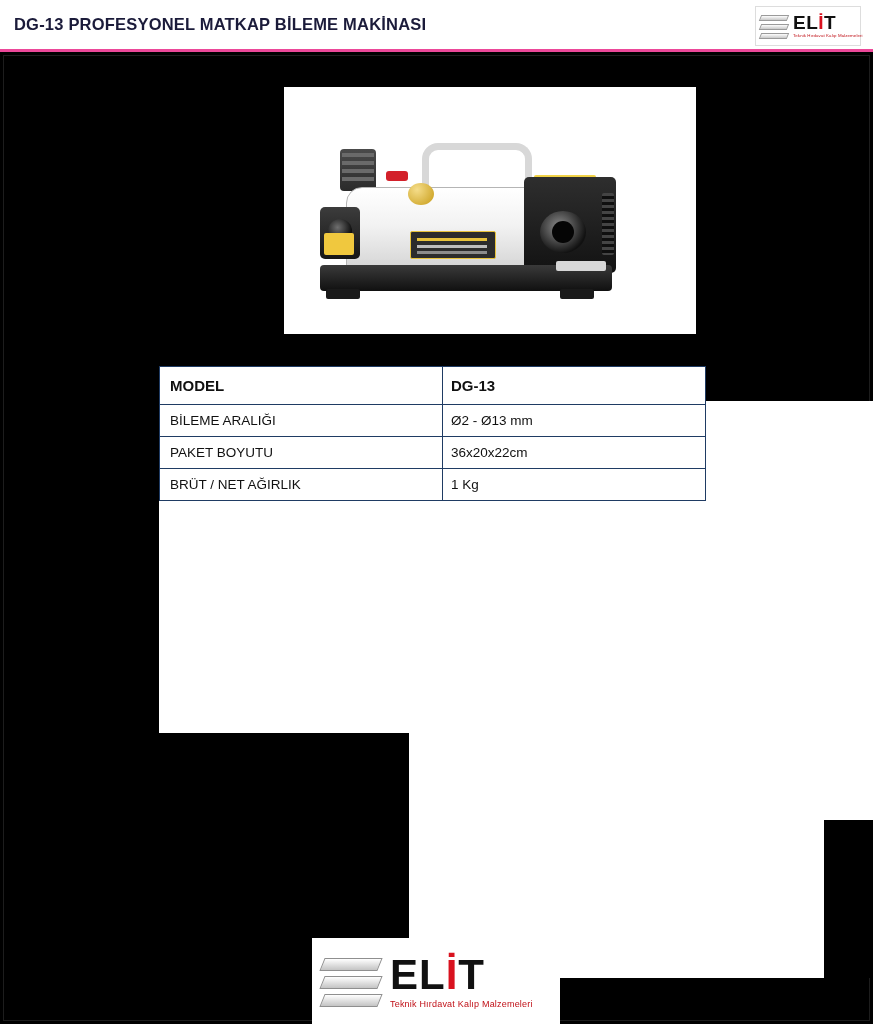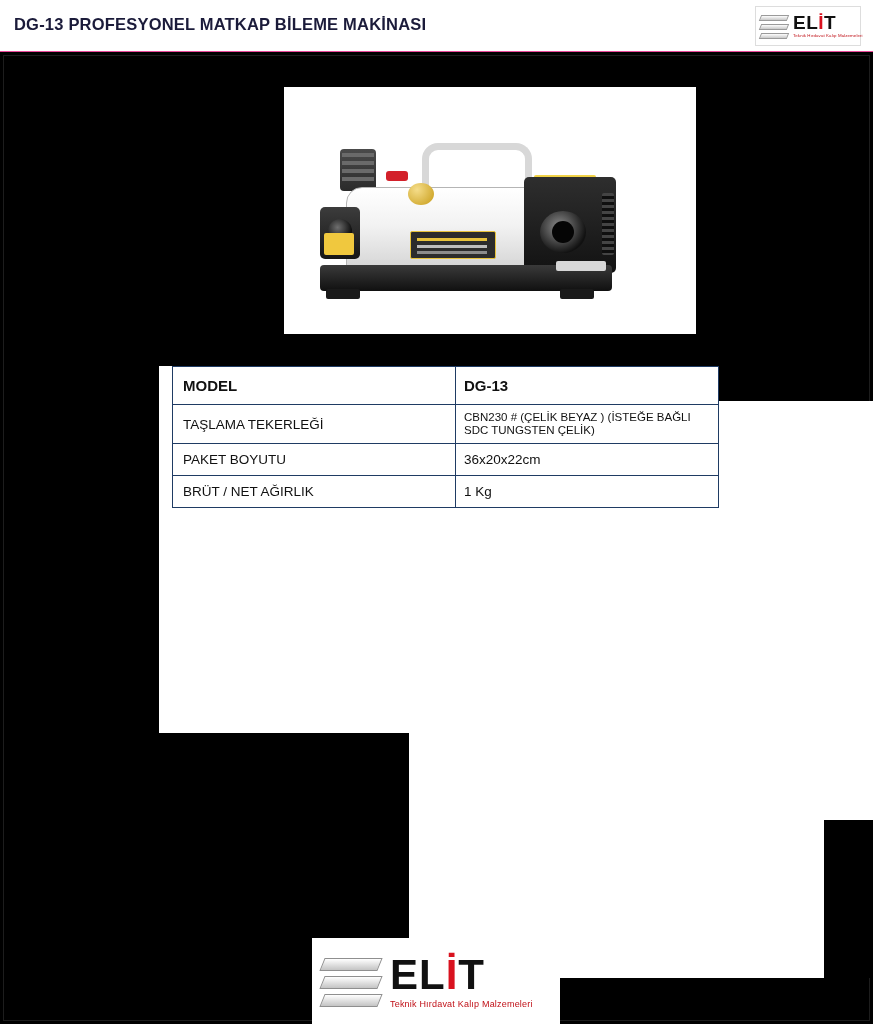--- a/index.html
+++ b/index.html
@@ -15,21 +15,21 @@
     overflow: hidden;
   }
 
   
   .header {
     position: absolute;
     left: 0; top: 0;
     width: 873px;
     height: 52px;
     background: #ffffff;
-    border-bottom: 1px solid #ec4899;
+    border-bottom: 3px solid #ec4899;
     box-sizing: border-box;
   }
   .header-title {
     position: absolute;
     left: 14px;
     top: 15px;
     font-size: 16.5px;
     font-weight: bold;
     color: #1b1b3a;
     letter-spacing: 0.2px;
@@ -295,21 +295,20 @@
 
   
   .spec-table {
     position: absolute;
     left: 159px;
     top: 314px;
     width: 546px;
     border-collapse: collapse;
     background: #ffffff;
     table-layout: fixed;
-    margin-left: 13px;
   }
   .spec-table td {
     border: 1px solid #1f3b63;
     padding: 8px 10px;
     font-size: 13.5px;
     color: #111;
     vertical-align: middle;
     box-sizing: border-box;
   }
   .spec-table td.k { width: 283px; }
@@ -425,22 +424,22 @@
     </div>
   </div>
 
   <table class="spec-table">
     <tbody>
       <tr class="head">
         <td class="k">MODEL</td>
         <td class="v">DG-13</td>
       </tr>
       <tr>
-        <td class="k">TAŞLAMA TEKERLEĞİ</td>
-        <td class="v small">CBN230 # (ÇELİK BEYAZ ) (İSTEĞE BAĞLI SDC TUNGSTEN ÇELİK)</td>
+        <td class="k">BİLEME ARALIĞI</td>
+        <td class="v">Ø2 - Ø13 mm</td>
       </tr>
       <tr>
         <td class="k">PAKET BOYUTU</td>
         <td class="v">36x20x22cm</td>
       </tr>
       <tr>
         <td class="k">BRÜT / NET AĞIRLIK</td>
         <td class="v">1 Kg</td>
       </tr>
     </tbody>

